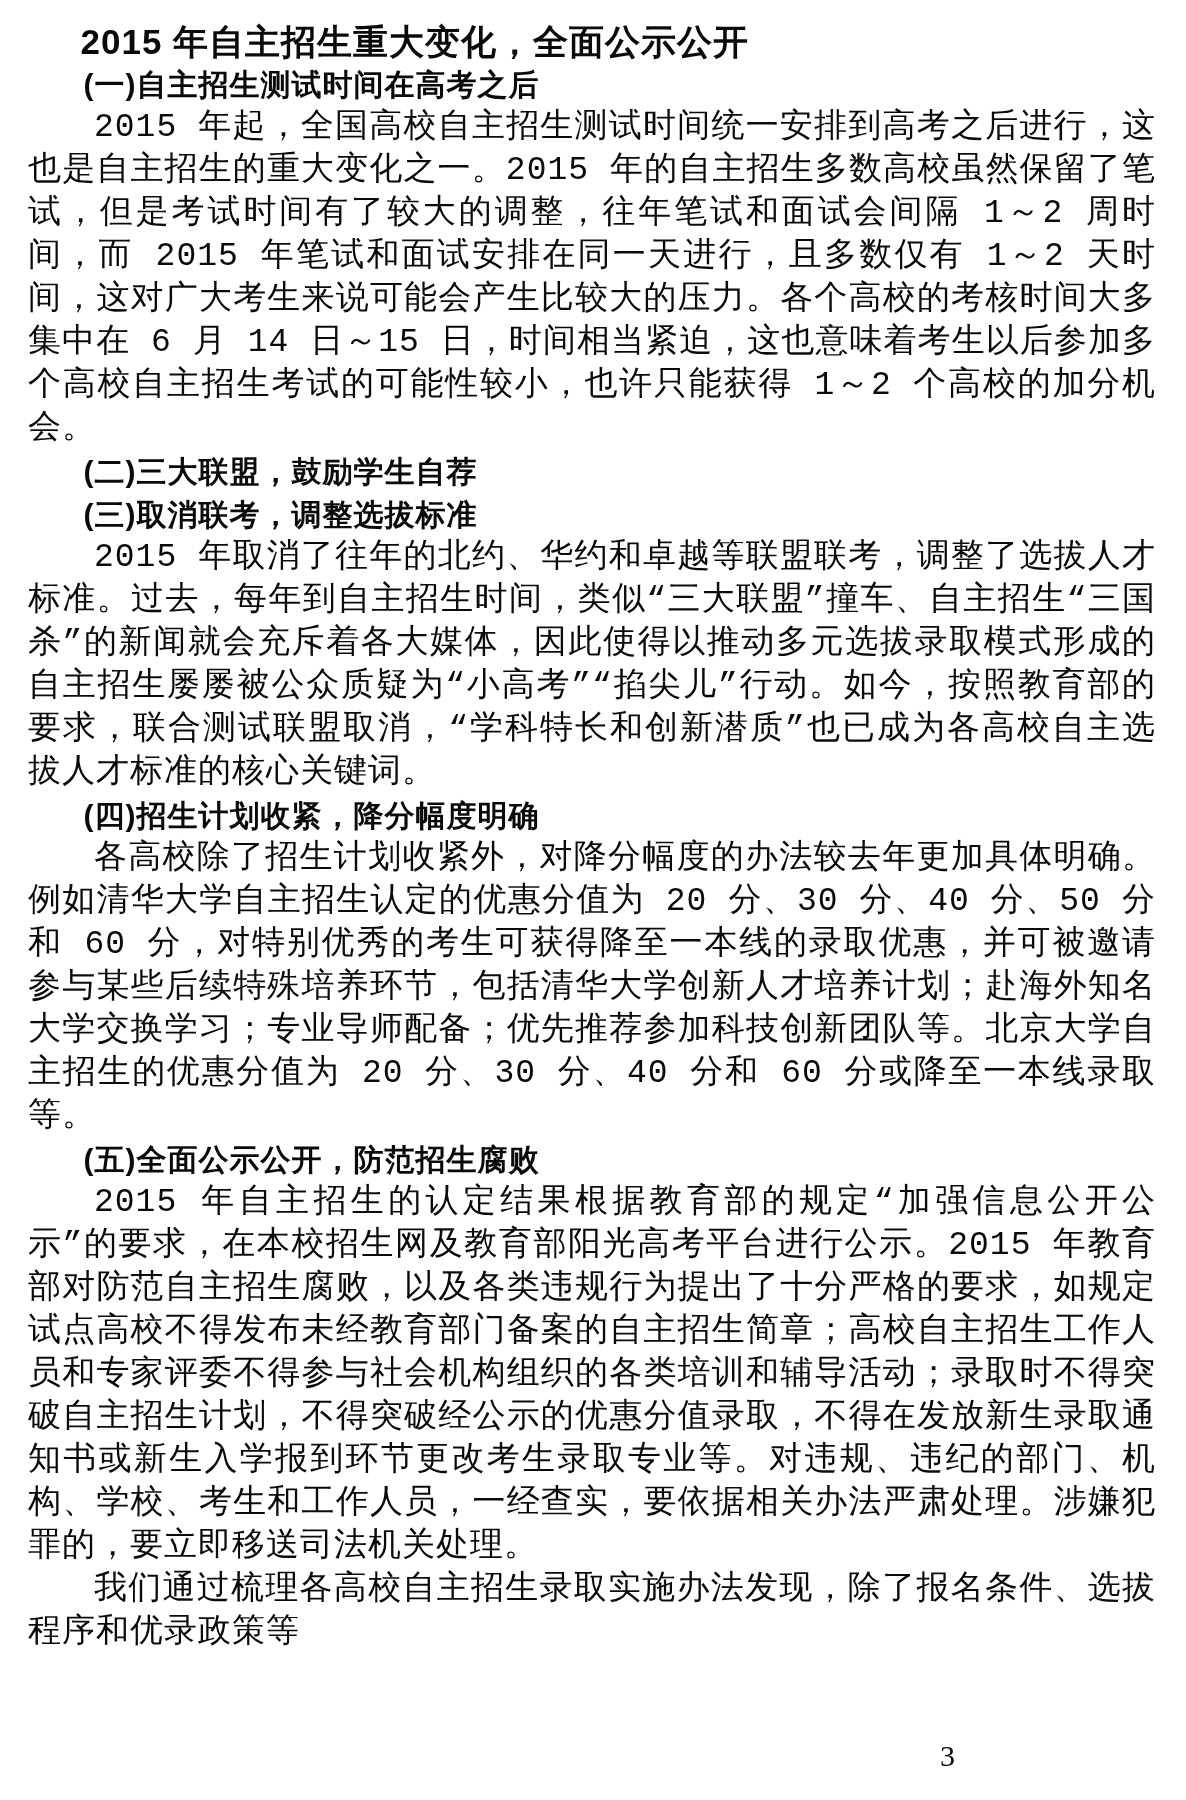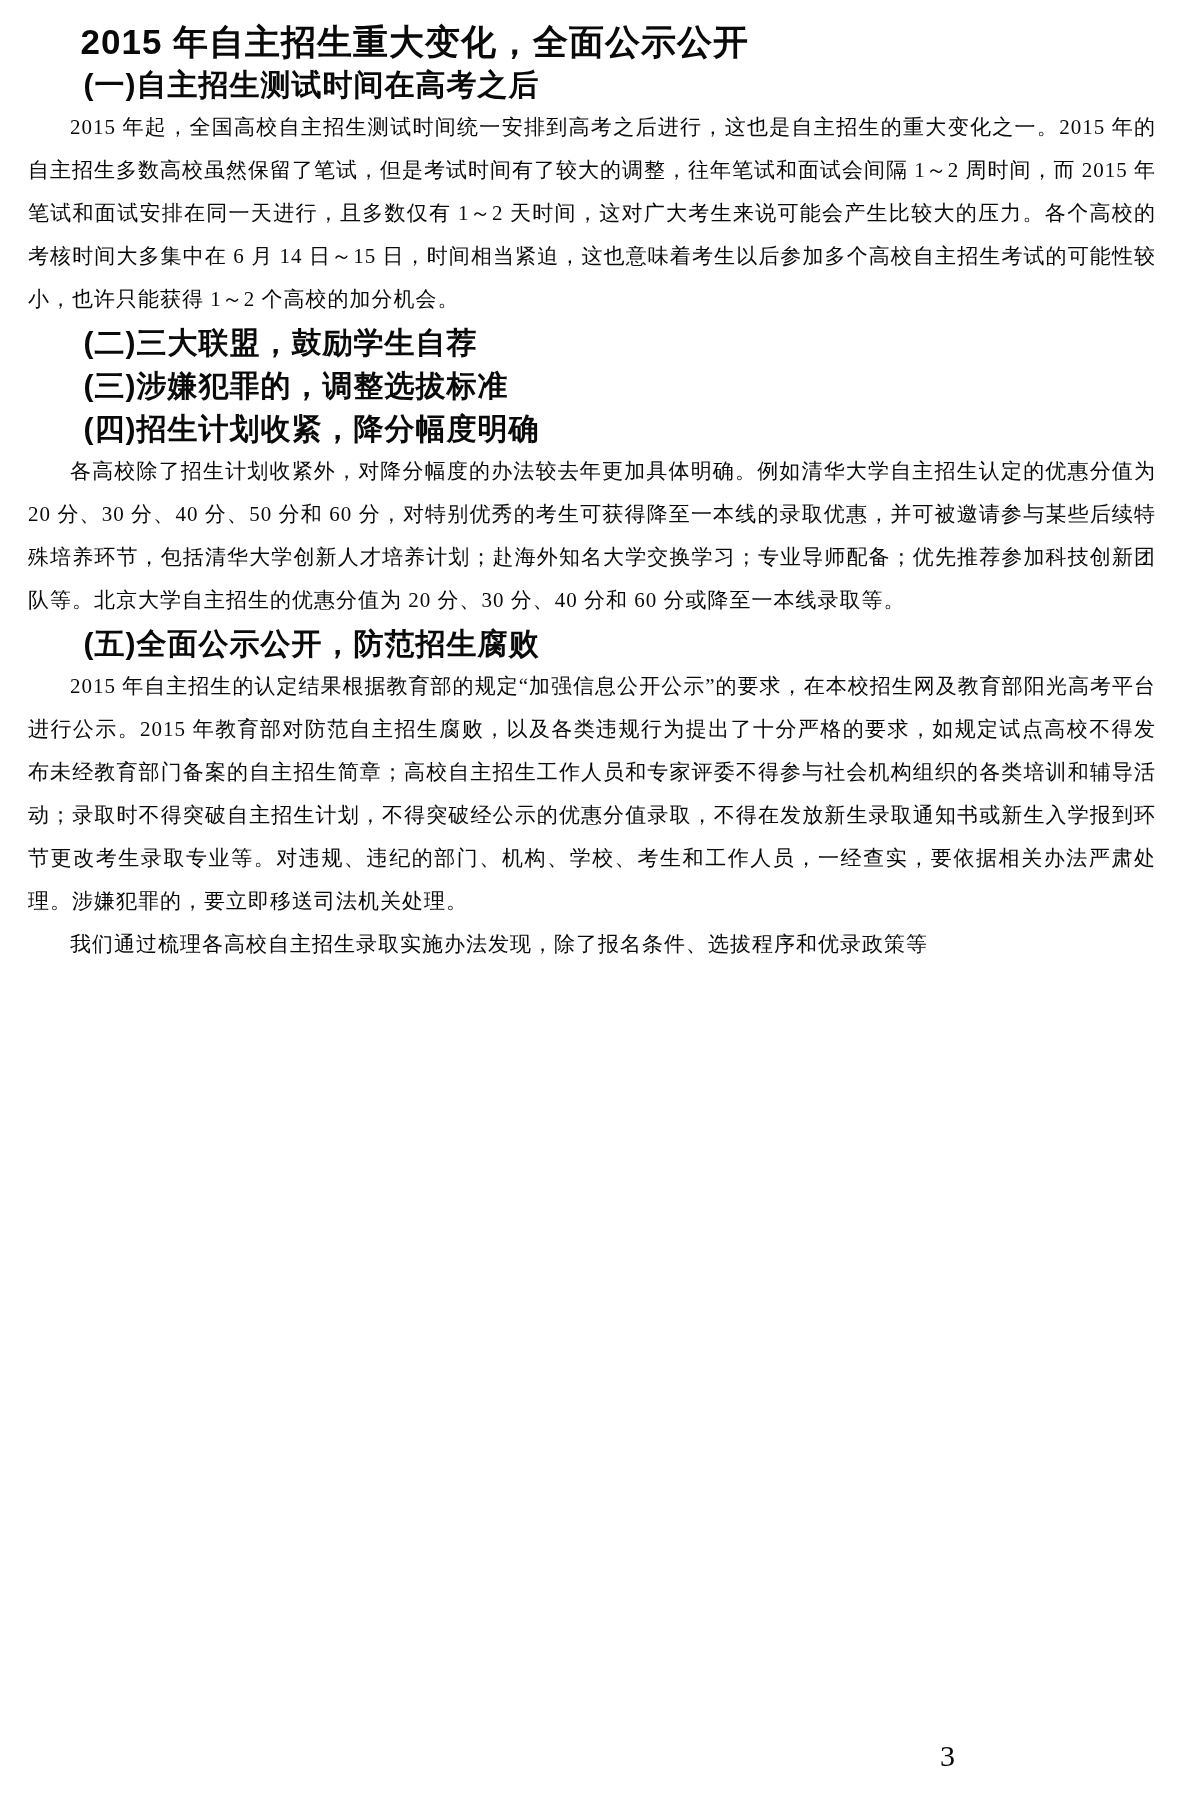--- a/index.html
+++ b/index.html
@@ -44,22 +44,22 @@
     font-family: Liberation Sans, sans-serif;
     font-weight: bold;
     font-size: 30px;
     line-height: 43px;
     text-indent: 1.85em;
     letter-spacing: 1px;
     white-space: nowrap;
   }
   .para {
     margin: 0;
-    font-family: Liberation Serif, serif;
-    font-size: 21px;
+    font-family: Liberation Mono, monospace;
+    font-size: 33px;
     line-height: 43px;
     text-indent: 2em;
     text-align: justify;
     text-justify: inter-character;
     letter-spacing: 1px;
   }
   .page-num {
     position: absolute;
     right: 48px;
     top: 1740px;
@@ -74,21 +74,22 @@
 <div class="page">
   <div class="content">
 
     <h1 class="title">2015 年自主招生重大变化，全面公示公开</h1>
 
     <h2 class="heading">(一)自主招生测试时间在高考之后</h2>
     <p class="para">2015 年起，全国高校自主招生测试时间统一安排到高考之后进行，这也是自主招生的重大变化之一。2015 年的自主招生多数高校虽然保留了笔试，但是考试时间有了较大的调整，往年笔试和面试会间隔 1～2 周时间，而 2015 年笔试和面试安排在同一天进行，且多数仅有 1～2 天时间，这对广大考生来说可能会产生比较大的压力。各个高校的考核时间大多集中在 6 月 14 日～15 日，时间相当紧迫，这也意味着考生以后参加多个高校自主招生考试的可能性较小，也许只能获得 1～2 个高校的加分机会。</p>
 
     <h2 class="heading">(二)三大联盟，鼓励学生自荐</h2>
 
-    <h2 class="heading">(三)涉嫌犯罪的，调整选拔标准</h2>
+    <h2 class="heading">(三)取消联考，调整选拔标准</h2>
+    <p class="para">2015 年取消了往年的北约、华约和卓越等联盟联考，调整了选拔人才标准。过去，每年到自主招生时间，类似“三大联盟”撞车、自主招生“三国杀”的新闻就会充斥着各大媒体，因此使得以推动多元选拔录取模式形成的自主招生屡屡被公众质疑为“小高考”“掐尖儿”行动。如今，按照教育部的要求，联合测试联盟取消，“学科特长和创新潜质”也已成为各高校自主选拔人才标准的核心关键词。</p>
 
     <h2 class="heading">(四)招生计划收紧，降分幅度明确</h2>
     <p class="para">各高校除了招生计划收紧外，对降分幅度的办法较去年更加具体明确。例如清华大学自主招生认定的优惠分值为 20 分、30 分、40 分、50 分和 60 分，对特别优秀的考生可获得降至一本线的录取优惠，并可被邀请参与某些后续特殊培养环节，包括清华大学创新人才培养计划；赴海外知名大学交换学习；专业导师配备；优先推荐参加科技创新团队等。北京大学自主招生的优惠分值为 20 分、30 分、40 分和 60 分或降至一本线录取等。</p>
 
     <h2 class="heading">(五)全面公示公开，防范招生腐败</h2>
     <p class="para">2015 年自主招生的认定结果根据教育部的规定“加强信息公开公示”的要求，在本校招生网及教育部阳光高考平台进行公示。2015 年教育部对防范自主招生腐败，以及各类违规行为提出了十分严格的要求，如规定试点高校不得发布未经教育部门备案的自主招生简章；高校自主招生工作人员和专家评委不得参与社会机构组织的各类培训和辅导活动；录取时不得突破自主招生计划，不得突破经公示的优惠分值录取，不得在发放新生录取通知书或新生入学报到环节更改考生录取专业等。对违规、违纪的部门、机构、学校、考生和工作人员，一经查实，要依据相关办法严肃处理。涉嫌犯罪的，要立即移送司法机关处理。</p>
     <p class="para">我们通过梳理各高校自主招生录取实施办法发现，除了报名条件、选拔程序和优录政策等</p>
 
   </div>
 

